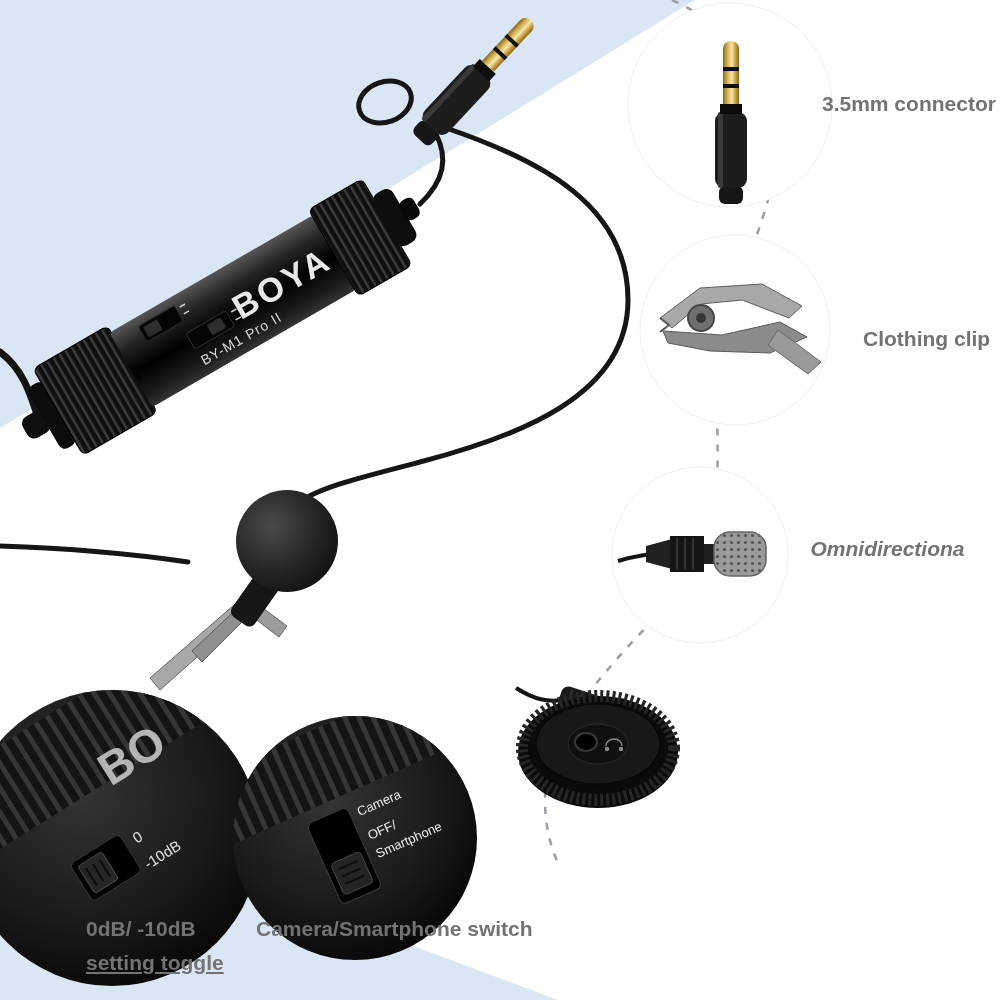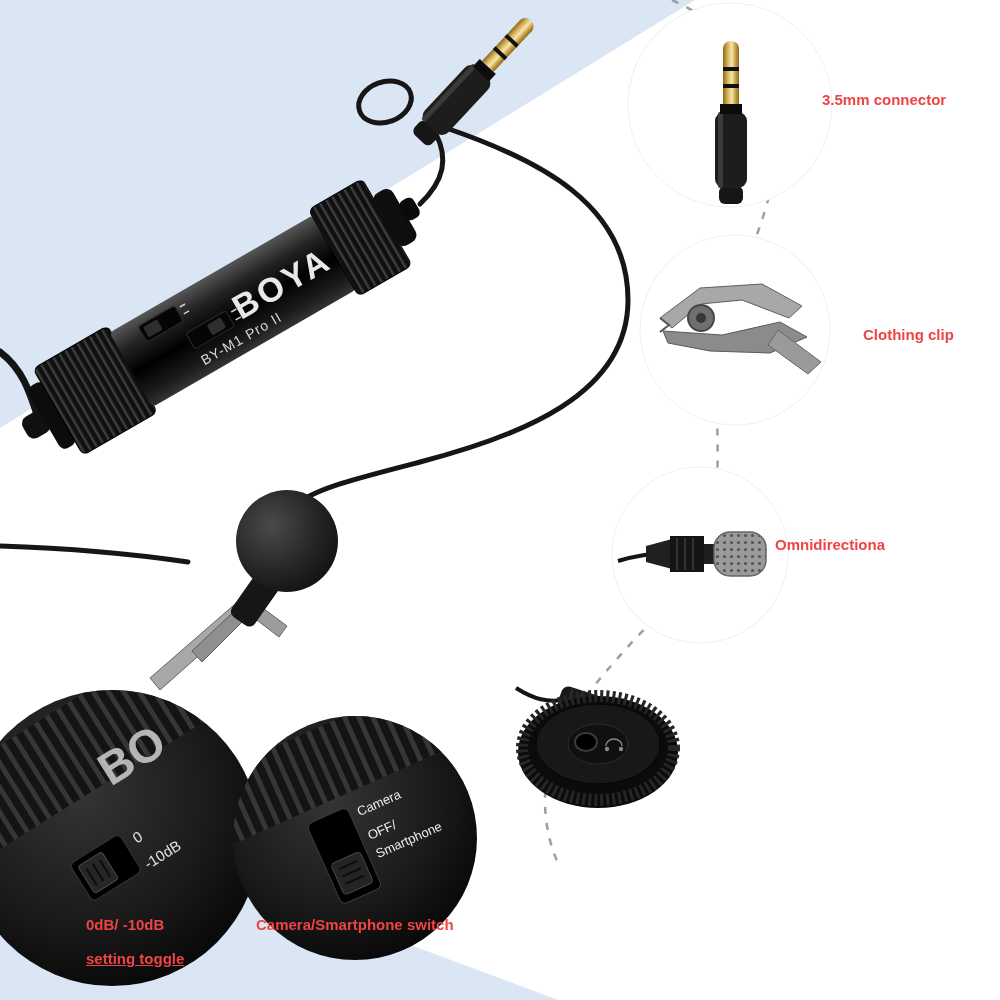--- a/index.html
+++ b/index.html
@@ -1,20 +1,20 @@
 <!DOCTYPE html>
 <html><head>
 <meta charset="utf-8">
 <style>
   html,body{margin:0;padding:0;}
   body{font-family:"Liberation Sans",sans-serif;background:#fff;}
   .stage{position:relative;width:1000px;height:1000px;overflow:hidden;background:#ffffff;}
   .stage svg{position:absolute;left:0;top:0;}
-  .label{position:absolute;font-weight:700;font-size:15px;color:#ef4444;line-height:1.2;white-space:nowrap;z-index:5;}
-  .label.center{text-align:left;white-space:normal;}
+  .label{position:absolute;font-weight:700;font-size:21px;color:#737373;line-height:1.2;white-space:nowrap;z-index:5;}
+  .label.center{text-align:center;white-space:normal;font-style:italic;}
   svg text{font-family:"Liberation Sans",sans-serif;}
 </style>
 </head>
 <body>
 
 <div class="stage">
 
 <svg width="1000" height="1000" viewBox="0 0 1000 1000">
   <defs>
     <linearGradient id="bodyGrad" x1="0" y1="0" x2="0" y2="1">

